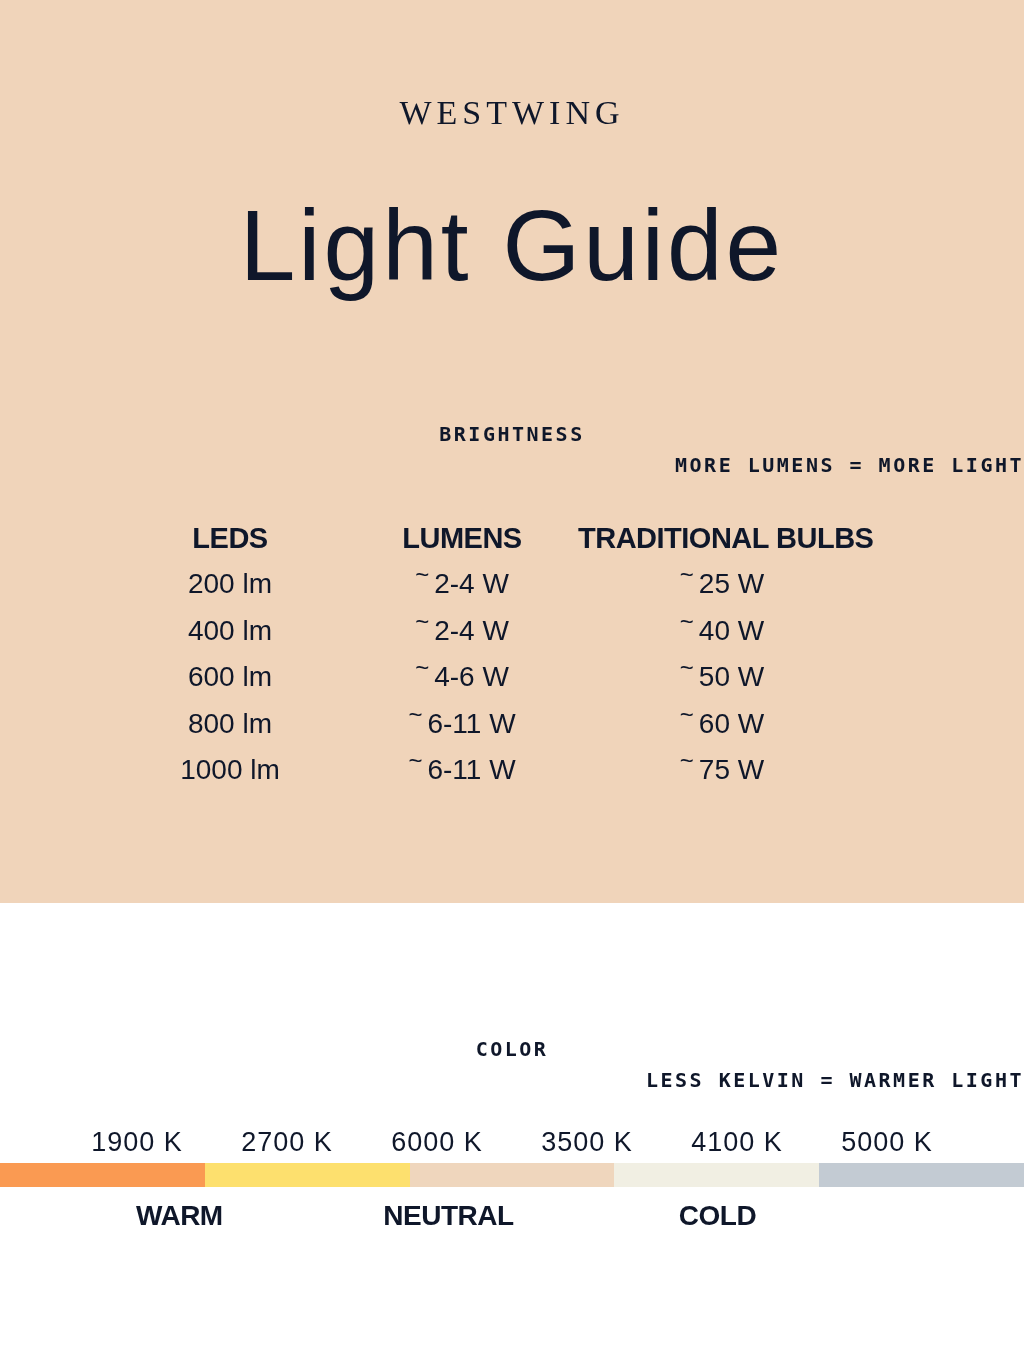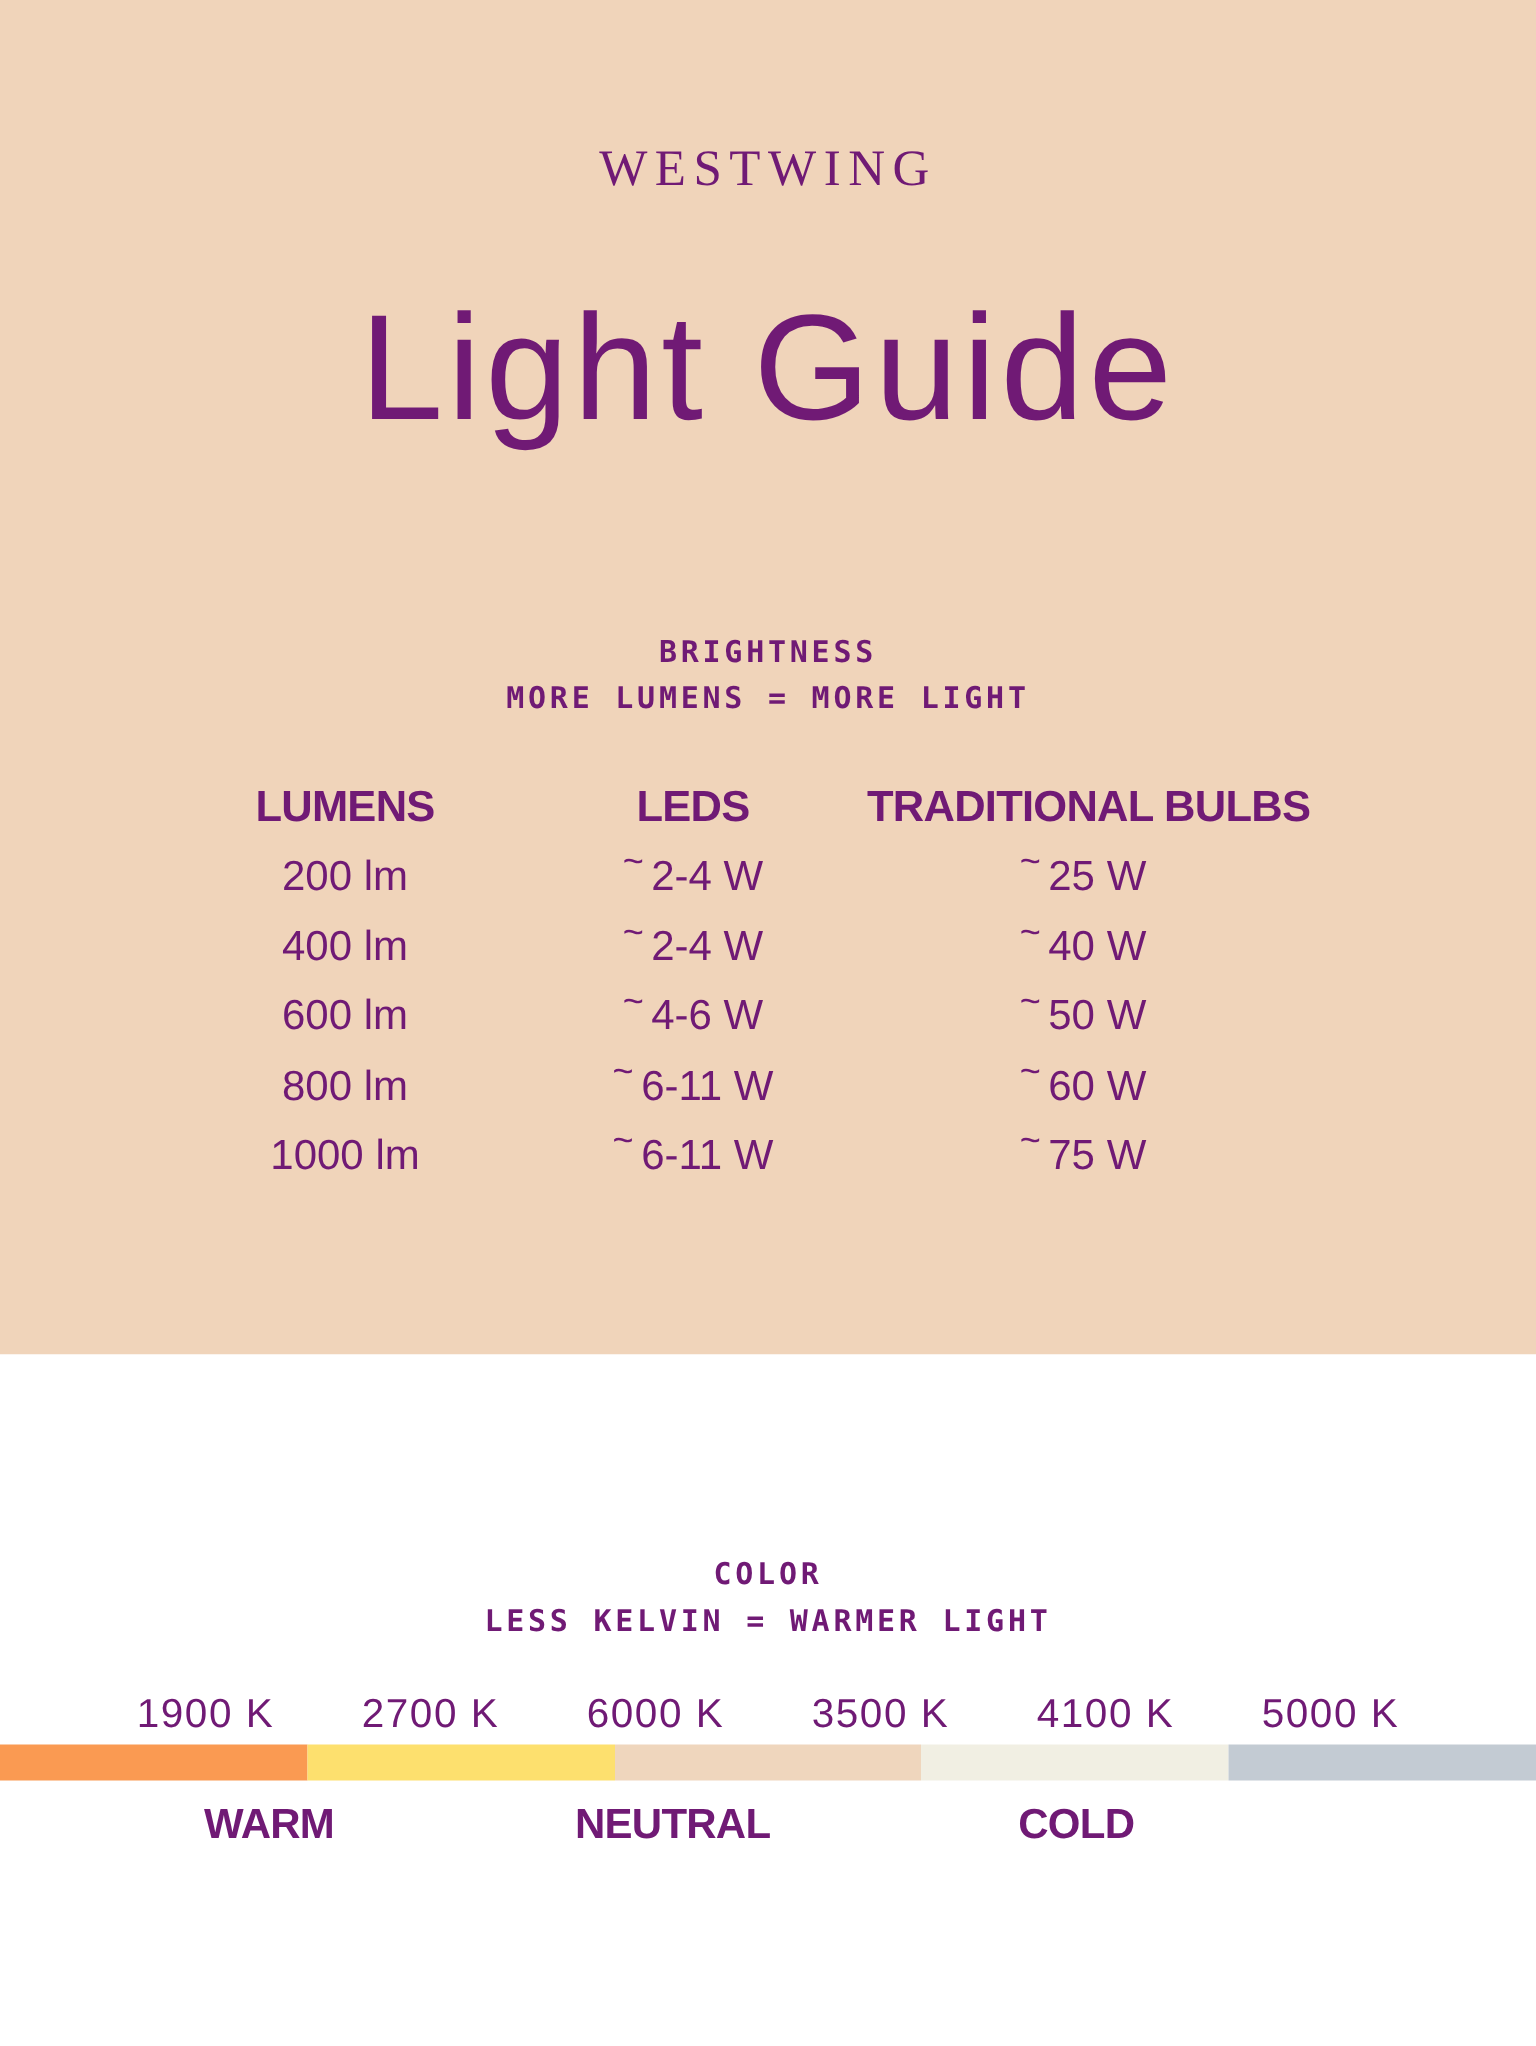--- a/index.html
+++ b/index.html
@@ -1,21 +1,21 @@
 <!DOCTYPE html>
 <html><head>
 <meta charset="utf-8">
 <style>
   html,body{margin:0;padding:0;background:#ffffff;}
   .canvas{
     position:relative;
     width:1024px;height:1364px;
     overflow:hidden;
     font-family:"Liberation Sans",sans-serif;
-    color:#701a75;
+    color:#0f172a;
     background:#ffffff;
   }
   
   .panel-top{
     position:absolute;top:0;left:0;width:1024px;height:903px;
   }
   .brand{
     position:absolute;top:94px;left:0;width:100%;
     text-align:center;
     font-family:"Liberation Serif",serif;
@@ -29,21 +29,21 @@
     letter-spacing:3px;line-height:1.05;
   }
   .mono-heading{
     position:absolute;left:0;width:100%;
     text-align:center;
     font-family:"DejaVu Sans Mono","Liberation Mono",monospace;
     font-size:20px;line-height:31px;
     letter-spacing:2.5px;
     font-weight:700;
   }
-  .mono-heading .sub{font-weight:700;}
+  .mono-heading .sub{font-weight:700;text-align:right;}
   .brightness-heading{top:419px;}
   
   .lg-table-head,.lg-table-body{
     position:absolute;left:114px;
     display:grid;
     grid-template-columns:232px 232px 288px;
   }
   .lg-table-head{top:522px;}
   .lg-table-head .th{
     text-align:center;
@@ -104,22 +104,22 @@
     <div class="brand">WESTWING</div>
 
     <h1 class="title">Light Guide</h1>
 
     <div class="mono-heading brightness-heading">
       <div>BRIGHTNESS</div>
       <div class="sub">MORE LUMENS = MORE LIGHT</div>
     </div>
 
     <div class="lg-table-head">
+      <div class="th">LEDS</div>
       <div class="th">LUMENS</div>
-      <div class="th">LEDS</div>
       <div class="th">TRADITIONAL BULBS</div>
     </div>
 
     <div class="lg-table-body">
 
       <div class="td">
         <span>200 lm</span>
         </div>
       <div class="td">
         <span class="approx">~</span>

